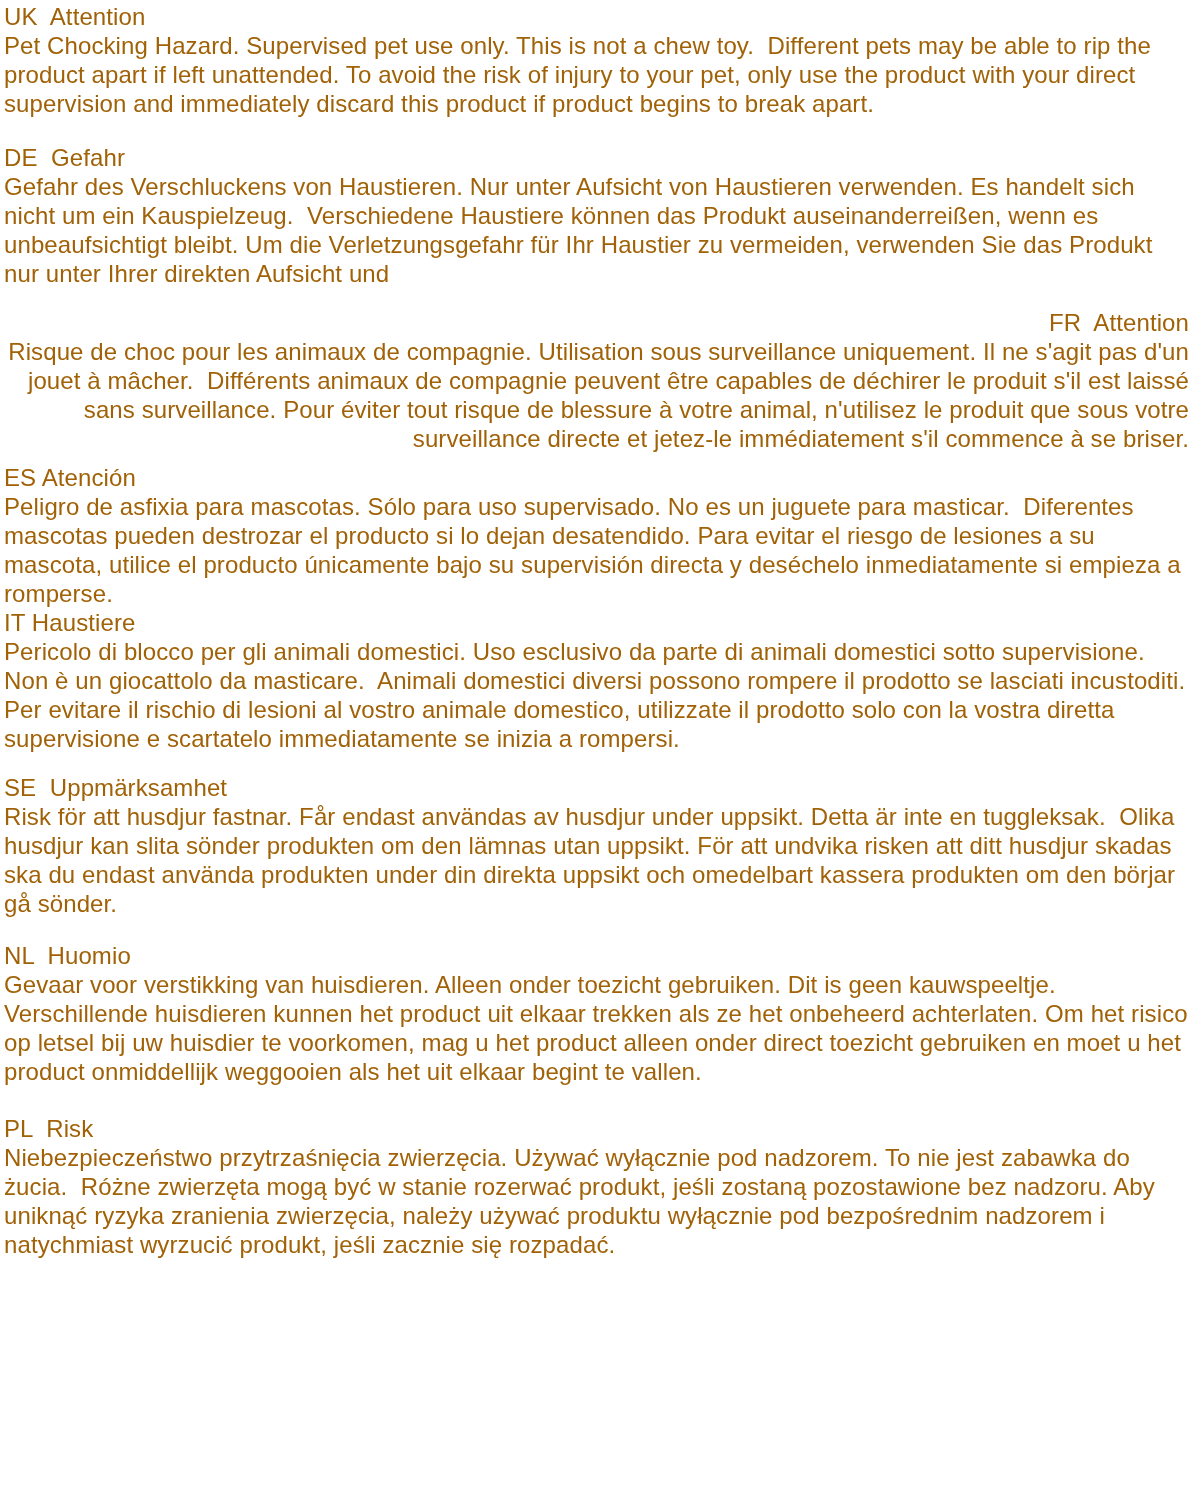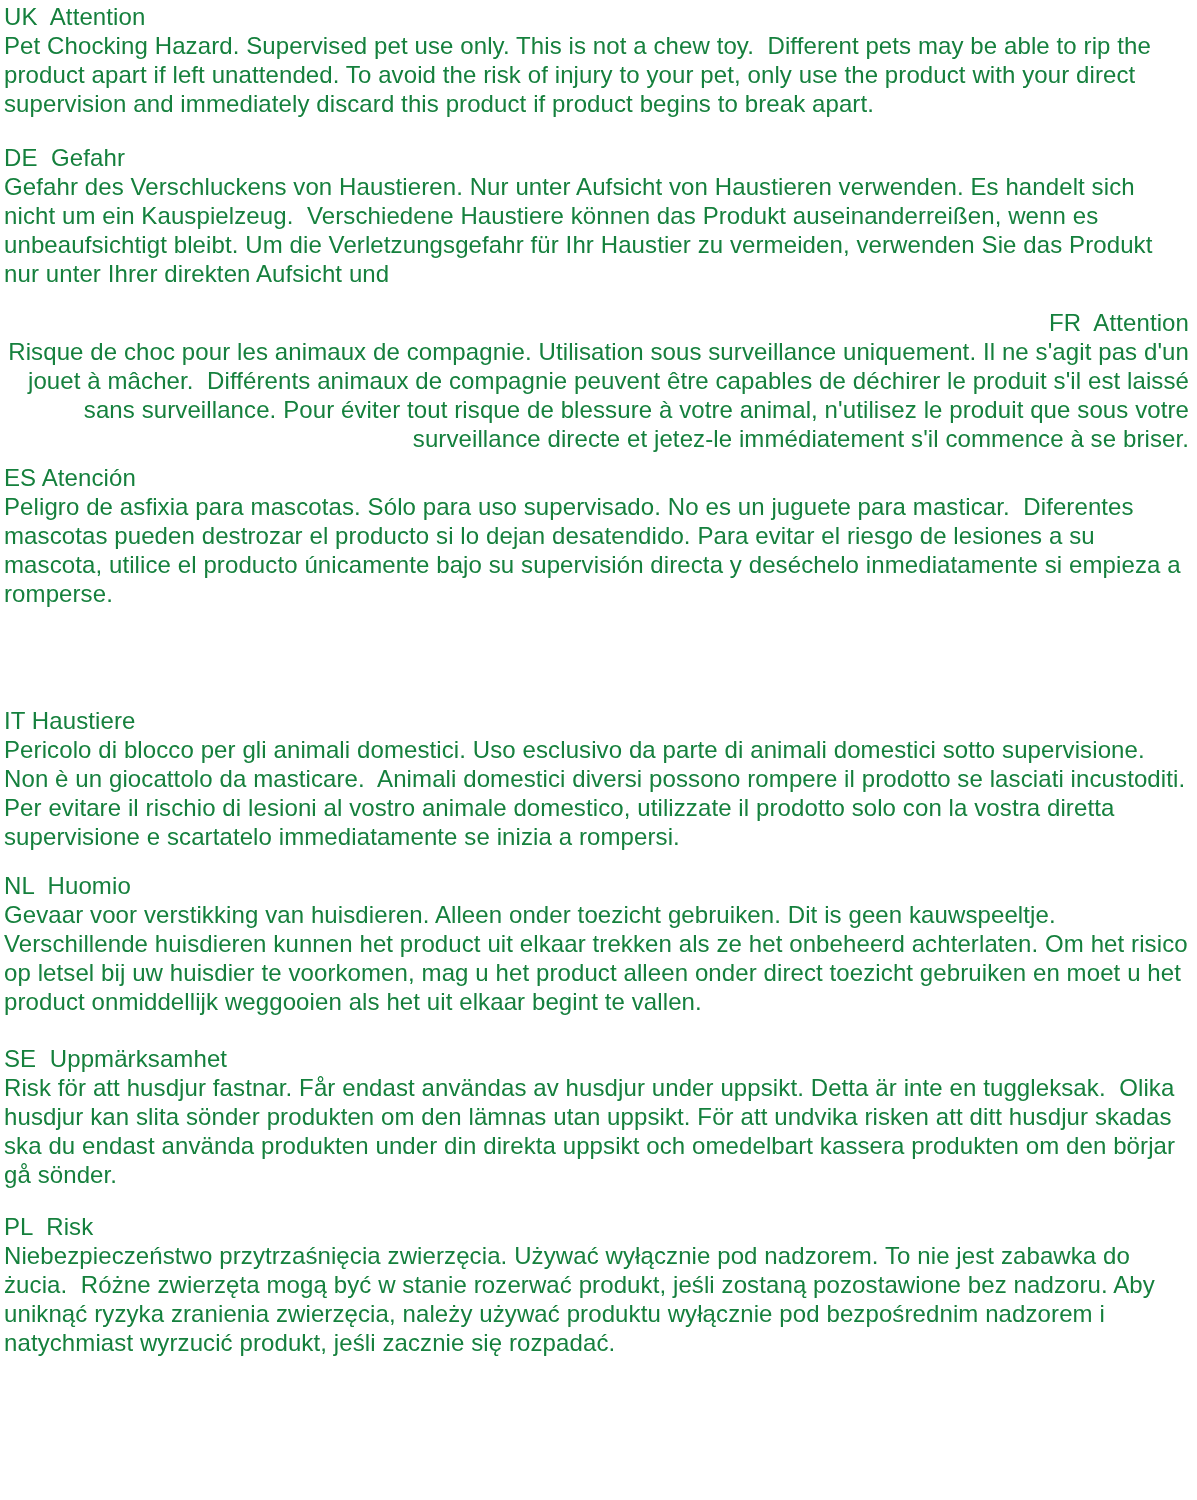--- a/index.html
+++ b/index.html
@@ -5,21 +5,21 @@
   html, body {
     margin: 0;
     padding: 0;
     background: #ffffff;
   }
   .page {
     width: 1197px;
     min-height: 1500px;
     box-sizing: border-box;
     background: #ffffff;
-    color: #15803d;
+    color: #a16207;
     font-family: "Liberation Sans", "DejaVu Sans", sans-serif;
     font-size: 24px;
     line-height: 29px;
     padding: 2px 8px 0 4px;
     overflow: hidden;
   }
   .sec {
     margin: 0;
   }
   .sec h2, .sec p {
@@ -28,21 +28,21 @@
     font-size: 24px;
     line-height: 29px;
     font-weight: 400;
     white-space: pre-wrap;
     letter-spacing: 0.1px;
   }
   
   .gap-25 { margin-bottom: 25px; }
   .gap-20 { margin-bottom: 20px; }
   .gap-10 { margin-bottom: 10px; text-align: right; }
-  .gap-98 { margin-bottom: 98px; }
+  .gap-98 { }
   .gap-28 { margin-bottom: 28px; }
   .gap-23 { margin-bottom: 23px; }
 </style>
 </head>
 <body>
 
 <div class="page">
 
   <section class="sec gap-25">
     <h2>UK  Attention</h2>
@@ -62,28 +62,28 @@
   <section class="sec gap-98">
     <h2>ES Atención</h2>
     <p>Peligro de asfixia para mascotas. Sólo para uso supervisado. No es un juguete para masticar.  Diferentes mascotas pueden destrozar el producto si lo dejan desatendido. Para evitar el riesgo de lesiones a su mascota, utilice el producto únicamente bajo su supervisión directa y deséchelo inmediatamente si empieza a romperse.</p>
   </section>
 
   <section class="sec gap-20">
     <h2>IT Haustiere</h2>
     <p>Pericolo di blocco per gli animali domestici. Uso esclusivo da parte di animali domestici sotto supervisione. Non è un giocattolo da masticare.  Animali domestici diversi possono rompere il prodotto se lasciati incustoditi. Per evitare il rischio di lesioni al vostro animale domestico, utilizzate il prodotto solo con la vostra diretta supervisione e scartatelo immediatamente se inizia a rompersi.</p>
   </section>
 
+  <section class="sec gap-23">
+    <h2>SE  Uppmärksamhet</h2>
+    <p>Risk för att husdjur fastnar. Får endast användas av husdjur under uppsikt. Detta är inte en tuggleksak.  Olika husdjur kan slita sönder produkten om den lämnas utan uppsikt. För att undvika risken att ditt husdjur skadas ska du endast använda produkten under din direkta uppsikt och omedelbart kassera produkten om den börjar gå sönder.</p>
+  </section>
+
   <section class="sec gap-28">
     <h2>NL  Huomio</h2>
     <p>Gevaar voor verstikking van huisdieren. Alleen onder toezicht gebruiken. Dit is geen kauwspeeltje.  Verschillende huisdieren kunnen het product uit elkaar trekken als ze het onbeheerd achterlaten. Om het risico op letsel bij uw huisdier te voorkomen, mag u het product alleen onder direct toezicht gebruiken en moet u het product onmiddellijk weggooien als het uit elkaar begint te vallen.</p>
-  </section>
-
-  <section class="sec gap-23">
-    <h2>SE  Uppmärksamhet</h2>
-    <p>Risk för att husdjur fastnar. Får endast användas av husdjur under uppsikt. Detta är inte en tuggleksak.  Olika husdjur kan slita sönder produkten om den lämnas utan uppsikt. För att undvika risken att ditt husdjur skadas ska du endast använda produkten under din direkta uppsikt och omedelbart kassera produkten om den börjar gå sönder.</p>
   </section>
 
   <section class="sec">
     <h2>PL  Risk</h2>
     <p>Niebezpieczeństwo przytrzaśnięcia zwierzęcia. Używać wyłącznie pod nadzorem. To nie jest zabawka do żucia.  Różne zwierzęta mogą być w stanie rozerwać produkt, jeśli zostaną pozostawione bez nadzoru. Aby uniknąć ryzyka zranienia zwierzęcia, należy używać produktu wyłącznie pod bezpośrednim nadzorem i natychmiast wyrzucić produkt, jeśli zacznie się rozpadać.</p>
   </section>
 
 </div>
 
 </body></html>

